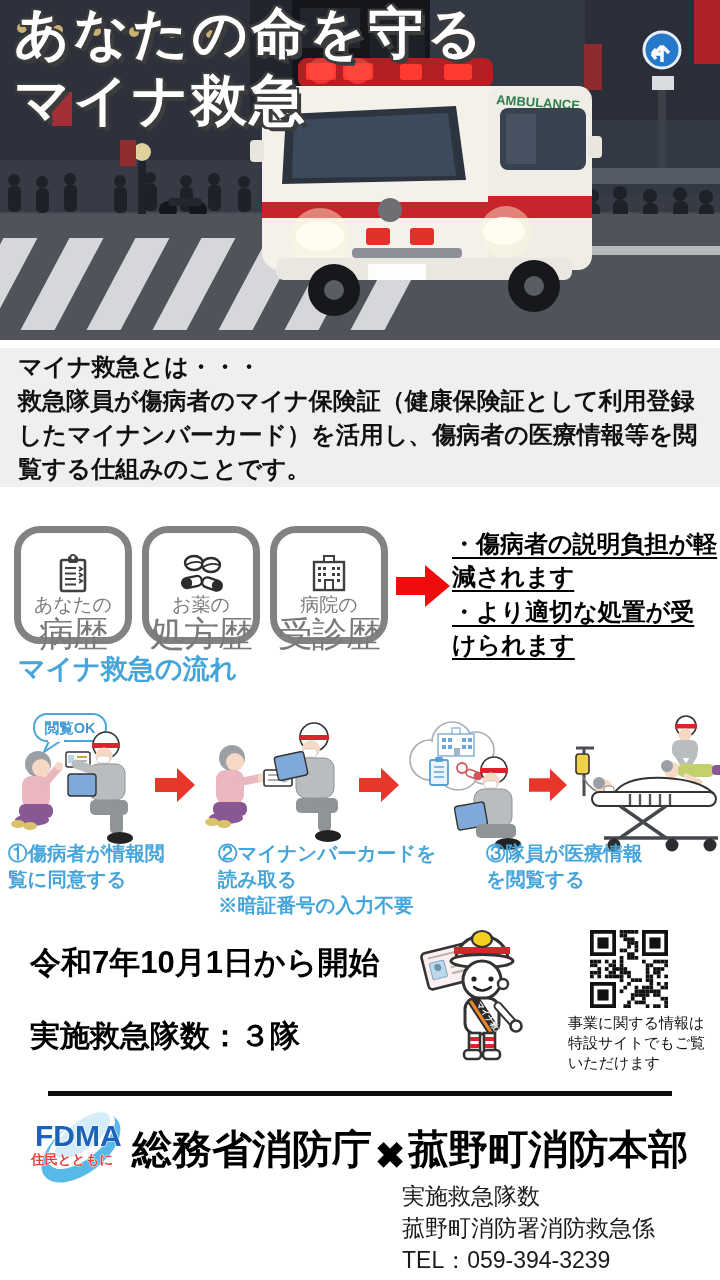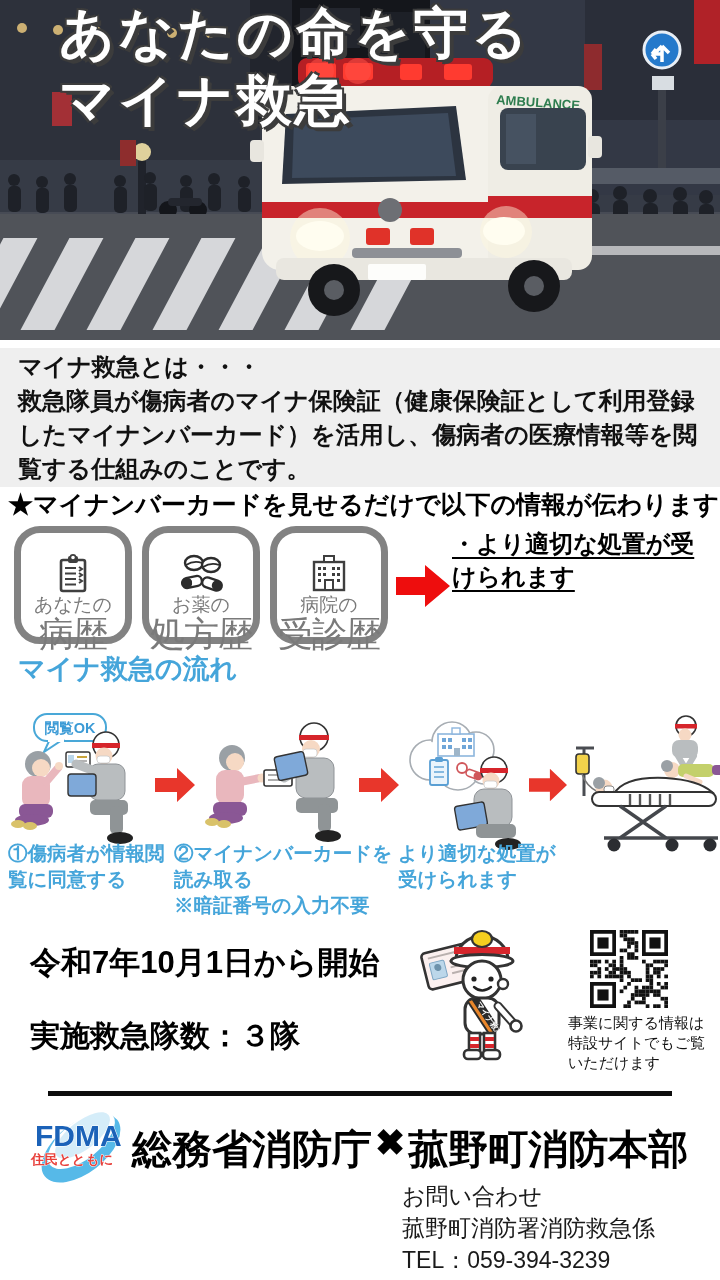--- a/index.html
+++ b/index.html
@@ -3,21 +3,21 @@
 <meta charset="utf-8">
 <style>
   * { margin:0; padding:0; box-sizing:border-box; }
   html,body { width:720px; }
   body { font-family:"Liberation Sans", sans-serif; background:#ffffff; }
   .poster { position:relative; width:720px; height:1280px; background:#fff; overflow:hidden; }
 
   
   .photo { position:absolute; left:0; top:0; width:720px; height:340px; overflow:hidden; background:#3a3f4a; }
   .photo svg { display:block; }
-  .title-overlay { position:absolute; left:14px; top:0px; z-index:5;margin-left:45px; }
+  .title-overlay { position:absolute; left:14px; top:0px; z-index:5; }
   .title-line { font-size:55px; font-weight:900; color:#ffffff; letter-spacing:3px; line-height:67px;
     text-shadow: 4px 4px 0 #3c3c3c, -2px -2px 0 #3c3c3c, 2px -2px 0 #3c3c3c, -2px 2px 0 #3c3c3c, 2px 2px 0 #3c3c3c; }
 
   
   .intro { position:absolute; left:0; top:348px; width:720px; height:139px; background:#efefef; padding:2px 18px; }
   .intro div { font-size:24px; font-weight:700; color:#111; line-height:34px; }
 
   
   .benefit-heading { position:absolute; left:8px; top:488px; width:712px; font-size:25px; font-weight:800; color:#000; }
   .cards { position:absolute; left:14px; top:526px; display:flex; gap:10px; }
@@ -27,38 +27,38 @@
   .card .main-label { font-size:35px; color:#7a7a7a; line-height:36px; letter-spacing:-1px;text-align:right; }
   .big-arrow { position:absolute; left:396px; top:562px; }
   .bullets { position:absolute; left:452px; top:527px; width:266px; }
   .bullet { font-size:24px; font-weight:700; color:#000; line-height:33px; text-decoration:underline; text-decoration-thickness:2px; text-underline-offset:5px; margin-bottom:2px; }
 
   
   .flow-title { position:absolute; left:18px; top:651px; font-size:27px; font-weight:800; color:#45a5da; }
   .illos { position:absolute; left:4px; top:692px; width:716px; height:145px; display:flex; align-items:center;margin-top:20px; }
   .illos .step-illo { flex:none; }
   .flow-arrow { flex:none; margin:0 1px; }
-  .captions { position:absolute; left:8px; top:840px; width:712px; display:flex; }
+  .captions { position:absolute; left:8px; top:840px; width:712px; display:flex;gap:44px; }
   .caption { font-size:19.5px; font-weight:700; color:#45a5da; line-height:26px; }
   .cap1 { width:166px; }
   .cap2 { width:224px; }
   .cap3 { width:158px; }
   .cap4 { width:164px; }
 
   
   .launch-date { position:absolute; left:30px; top:942px; font-size:31px; font-weight:800; color:#000; }
   .launch-teams { position:absolute; left:30px; top:1016px; font-size:30px; font-weight:800; color:#000; }
   .mascot { position:absolute; left:420px; top:920px; }
   .qr-box { position:absolute; left:590px; top:930px; width:78px; height:78px; background:#fff; }
   .qr-caption { position:absolute; left:568px; top:1013px; width:138px; font-size:15px; color:#111; line-height:20px; }
 
   
   .footer-line { position:absolute; left:48px; top:1091px; width:624px; height:5px; background:#0d0d0d; }
   .fdma { position:absolute; left:28px; top:1106px; }
-  .org-row { position:absolute; left:132px; top:1122px; display:flex; align-items:flex-start; }
+  .org-row { position:absolute; left:132px; top:1122px; display:flex; align-items:flex-end; }
   .org-name { font-size:40px; font-weight:900; color:#000; letter-spacing:0px; }
   .org-cross { font-size:36px; font-weight:900; color:#000; margin:0 3px; }
   .contact { position:absolute; left:402px; top:1180px; }
   .contact div { font-size:23px; color:#1a1a1a; line-height:32px; font-weight:400; }
 </style>
 </head>
 <body>
 
 <div class="poster">
 
@@ -192,21 +192,20 @@
       <div class="title-line">あなたの命を守る</div>
       <div class="title-line">マイナ救急</div>
     </div>
   </div>
 
   <div class="intro">
     <div>マイナ救急とは・・・</div>
     <div>救急隊員が傷病者のマイナ保険証（健康保険証として利用登録したマイナンバーカード）を活用し、傷病者の医療情報等を閲覧する仕組みのことです。</div>
   </div>
 
-  <div class="benefit-heading">★マイナンバーカードを見せるだけで以下の情報が伝わります</div>
 
   <div class="cards">
     <div class="card">
       <div class="glyph">
         <svg width="38" height="40" viewBox="0 0 38 40">
           <rect x="7" y="6" width="24" height="31" rx="2" fill="#fff" stroke="#3f3f3f" stroke-width="2.6"></rect>
           <rect x="14" y="2" width="10" height="7" rx="2" fill="#3f3f3f"></rect>
           <circle cx="19" cy="3.5" r="2.6" fill="#fff" stroke="#3f3f3f" stroke-width="1.6"></circle>
           <g stroke="#3f3f3f" stroke-width="2">
             <line x1="11" y1="14" x2="22" y2="14"></line>
@@ -268,20 +267,21 @@
     </div>
   </div>
 
   <div class="big-arrow">
     <svg width="54" height="48" viewBox="0 0 54 48">
       <polygon points="0,15 29,15 29,3 54,24 29,45 29,33 0,33" fill="#ee0d0d"></polygon>
     </svg>
   </div>
 
   <div class="bullets">
+    <div class="bullet">・傷病者の説明負担が軽減されます</div>
     <div class="bullet">・より適切な処置が受けられます</div>
   </div>
 
   <div class="flow-title">マイナ救急の流れ</div>
 
   <div class="illos">
 
     <svg class="step-illo" width="150" height="145" viewBox="0 0 150 145">
       <rect x="30" y="2" width="72" height="27" rx="13" fill="#fff" stroke="#49a8d8" stroke-width="2"></rect>
       <polygon points="46,27 40,40 58,28" fill="#fff" stroke="#49a8d8" stroke-width="2"></polygon>
@@ -444,21 +444,21 @@
         <circle cx="142" cy="133" r="6.5" fill="#2b2d31"></circle>
     </svg>
   </div>
 
   <div class="captions">
     <div class="caption cap1">①傷病者が情報閲覧に同意する</div>
     <div class="caption cap2">
       <div>②マイナンバーカードを読み取る</div>
       <div>※暗証番号の入力不要</div>
     </div>
-    <div class="caption cap3">より適切な処置が受けられます</div>
+    <div class="caption cap3">③隊員が医療情報を閲覧する</div>
   </div>
 
   <div class="launch-date">令和7年10月1日から開始</div>
   <div class="launch-teams">実施救急隊数：３隊</div>
 
   <div class="mascot">
     <svg width="122" height="148" viewBox="0 0 122 148">
 
       <g transform="rotate(-14 36 44)">
         <rect x="4" y="26" width="60" height="37" rx="4" fill="#fbf0ef" stroke="#333" stroke-width="2.6"></rect>
@@ -658,18 +658,18 @@
     </svg>
   </div>
 
   <div class="org-row">
     <span class="org-name">総務省消防庁</span>
     <span class="org-cross">✖</span>
     <span class="org-name">菰野町消防本部</span>
   </div>
 
   <div class="contact">
-    <div>お問い合わせ</div>
+    <div>実施救急隊数</div>
     <div>菰野町消防署消防救急係</div>
     <div>TEL：059-394-3239</div>
   </div>
 
 </div>
 
 </body></html>

